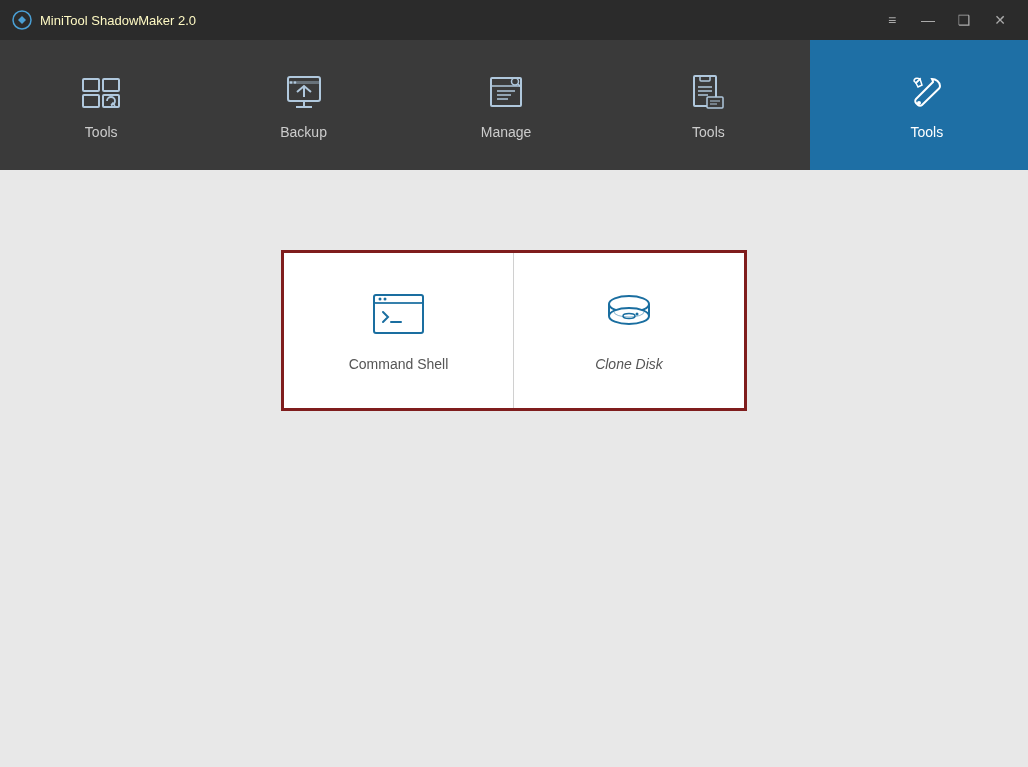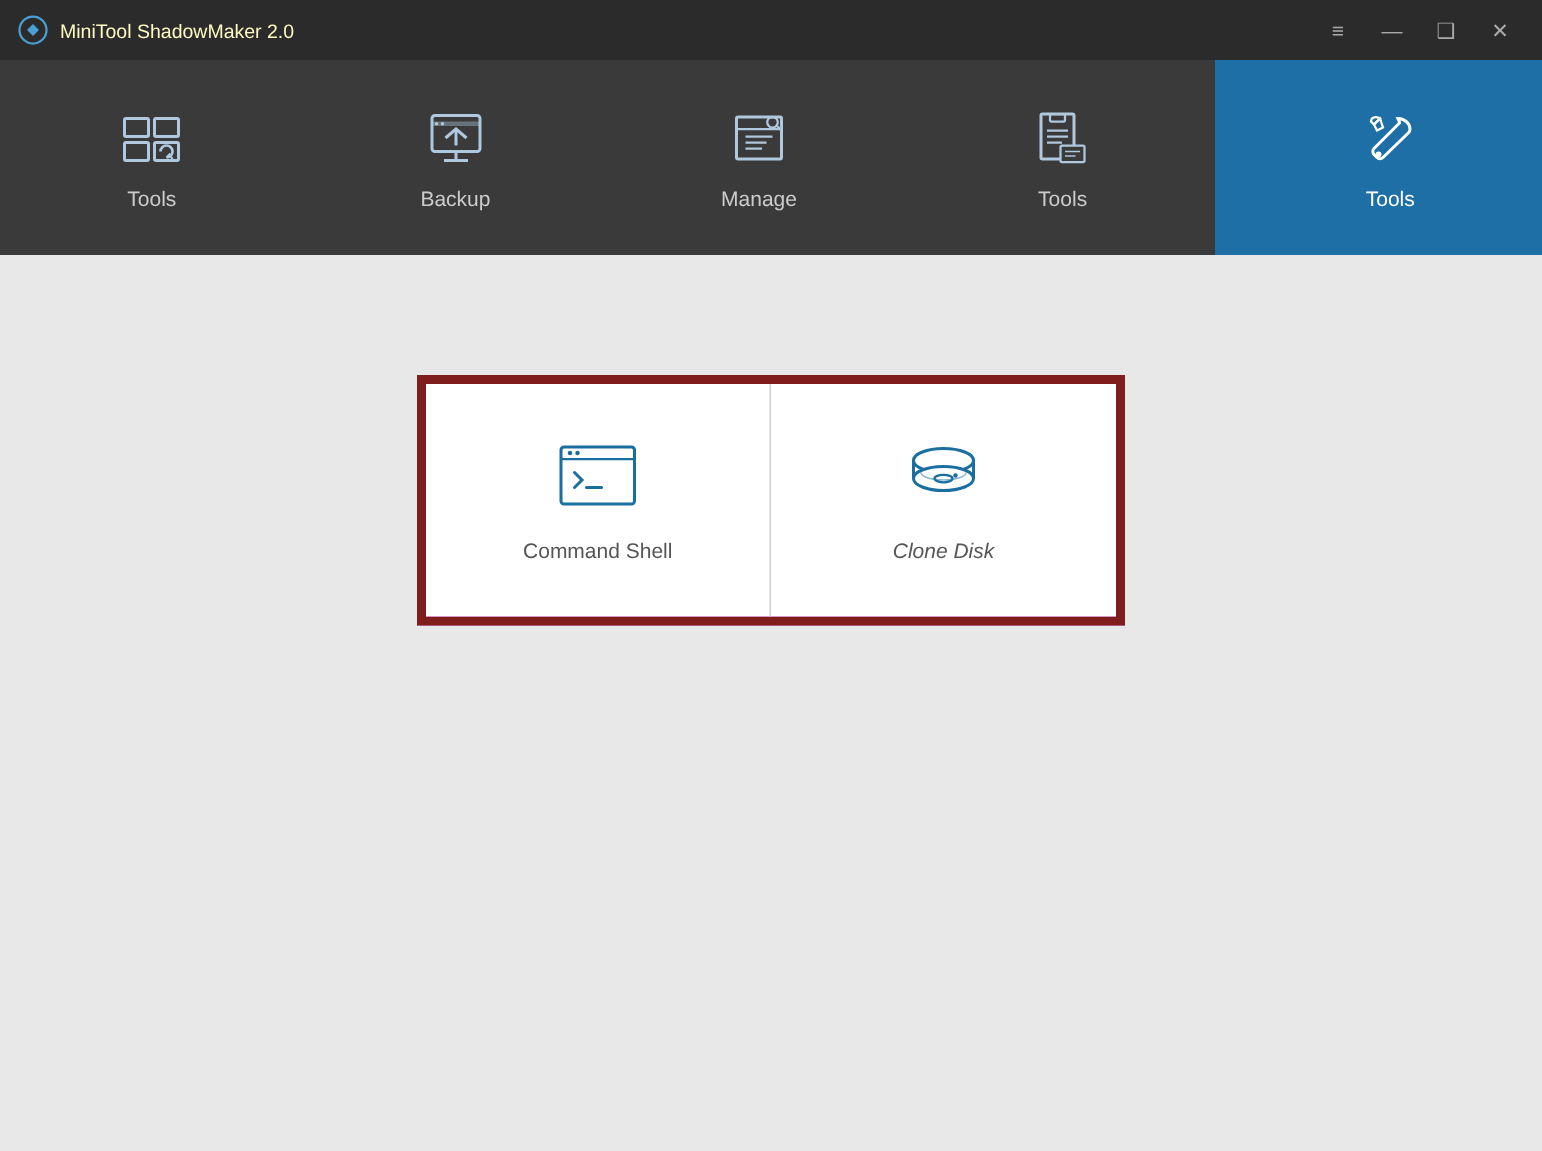--- a/index.html
+++ b/index.html
@@ -96,22 +96,22 @@
       background: #e8e8e8;
       display: flex;
       align-items: flex-start;
       justify-content: center;
       padding-top: 80px;
     }
 
     .tools-grid {
       display: flex;
       gap: 0;
-      background: #d946ef;
-      border: 6px solid #7f1d1d;
+      background: #fca5a5;
+      border: 3px solid #7f1d1d;
       text-align: right;
     }
 
     .tool-card {
       width: 230px;
       height: 155px;
       display: flex;
       flex-direction: column;
       align-items: center;
       justify-content: center;

